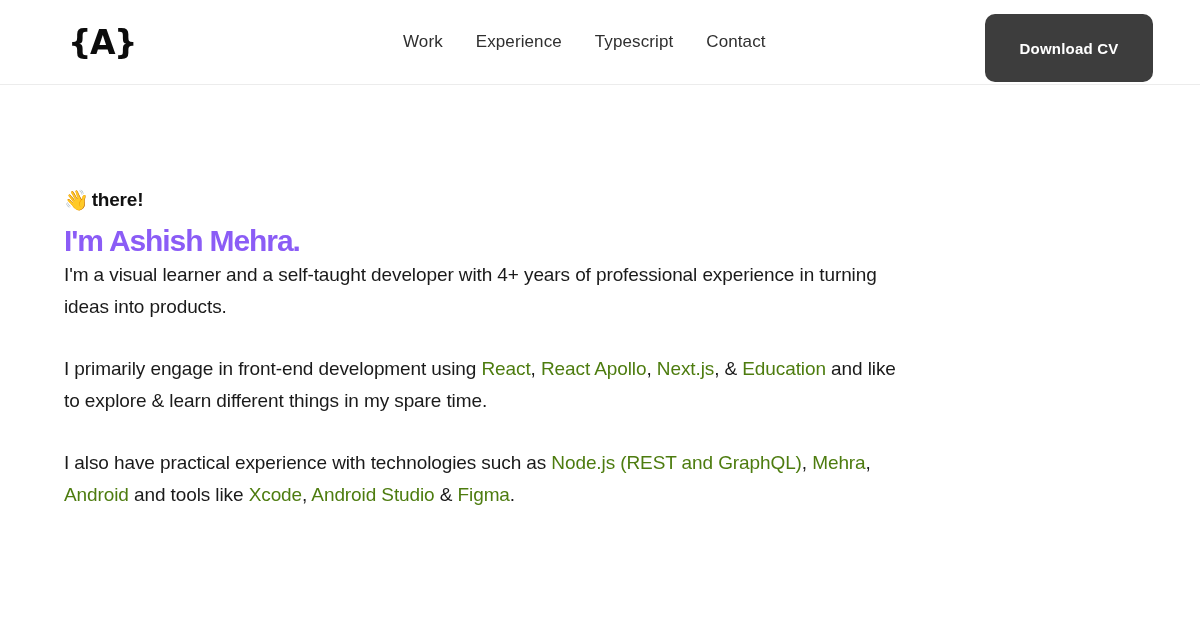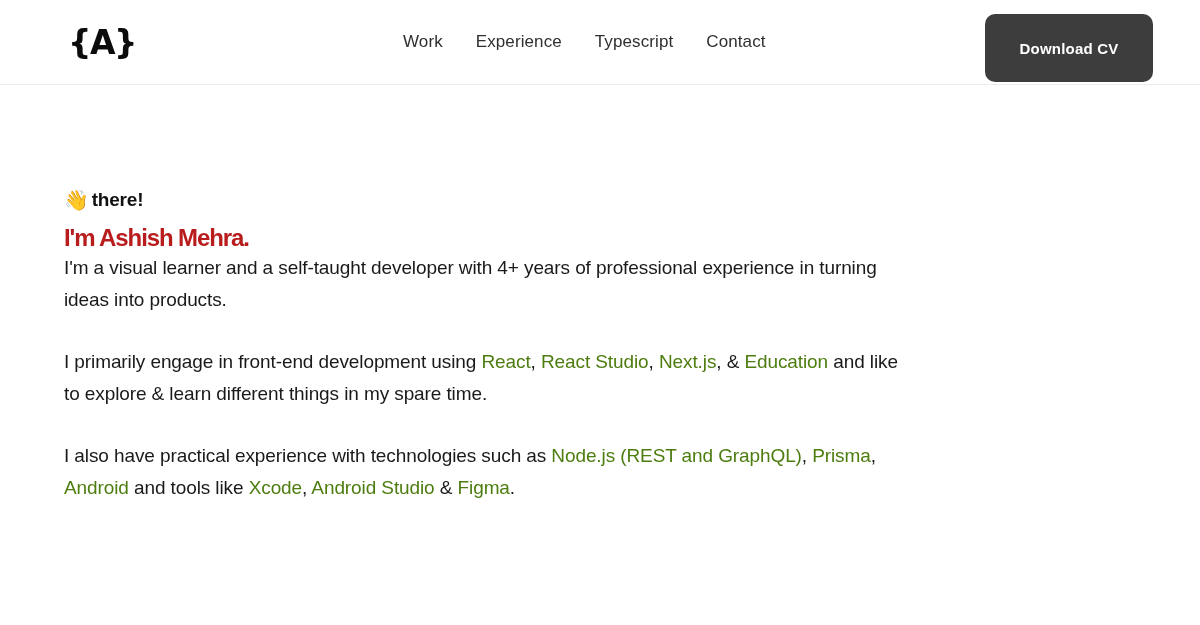--- a/index.html
+++ b/index.html
@@ -83,23 +83,23 @@
     display:flex;
     align-items:center;
   }
   .wave {
     font-family:"DejaVu Sans", sans-serif;
     font-size:20px;
     margin-right:3px;
     line-height:1;
   }
   .headline {
-    font-size:24px;
+    font-size:30px;
     font-weight:700;
-    color:#b91c1c;
+    color:#8b5cf6;
     letter-spacing:-1.1px;
     line-height:1.22;
     white-space:nowrap;
   }
   .paragraphs { }
   .para {
     font-size:19px;
     font-weight:400;
     color:#1a1a1a;
     line-height:32px;
@@ -134,18 +134,18 @@
       <span class="wave">👋</span>
       <span>there!</span>
     </div>
 
     <h1 class="headline">
       <div>I'm Ashish Mehra.</div>
     </h1>
 
     <div class="paragraphs">
       <p class="para"><span>I'm a visual learner and a self-taught developer with 4+ years of professional experience in turning ideas into products.</span></p>
-      <p class="para"><span>I primarily engage in front-end development using </span><b>React</b><span>, </span><b>React Studio</b><span>, </span><b>Next.js</b><span>, &amp; </span><b>Education</b><span> and like to explore &amp; learn different things in my spare time.</span></p>
-      <p class="para"><span>I also have practical experience with technologies such as </span><b>Node.js (REST and GraphQL)</b><span>, </span><b>Prisma</b><span>, </span><b>Android</b><span> and tools like </span><b>Xcode</b><span>, </span><b>Android Studio</b><span> &amp; </span><b>Figma</b><span>.</span></p>
+      <p class="para"><span>I primarily engage in front-end development using </span><b>React</b><span>, </span><b>React Apollo</b><span>, </span><b>Next.js</b><span>, &amp; </span><b>Education</b><span> and like to explore &amp; learn different things in my spare time.</span></p>
+      <p class="para"><span>I also have practical experience with technologies such as </span><b>Node.js (REST and GraphQL)</b><span>, </span><b>Mehra</b><span>, </span><b>Android</b><span> and tools like </span><b>Xcode</b><span>, </span><b>Android Studio</b><span> &amp; </span><b>Figma</b><span>.</span></p>
     </div>
 
   </main>
 </div>
 
 </body></html>

